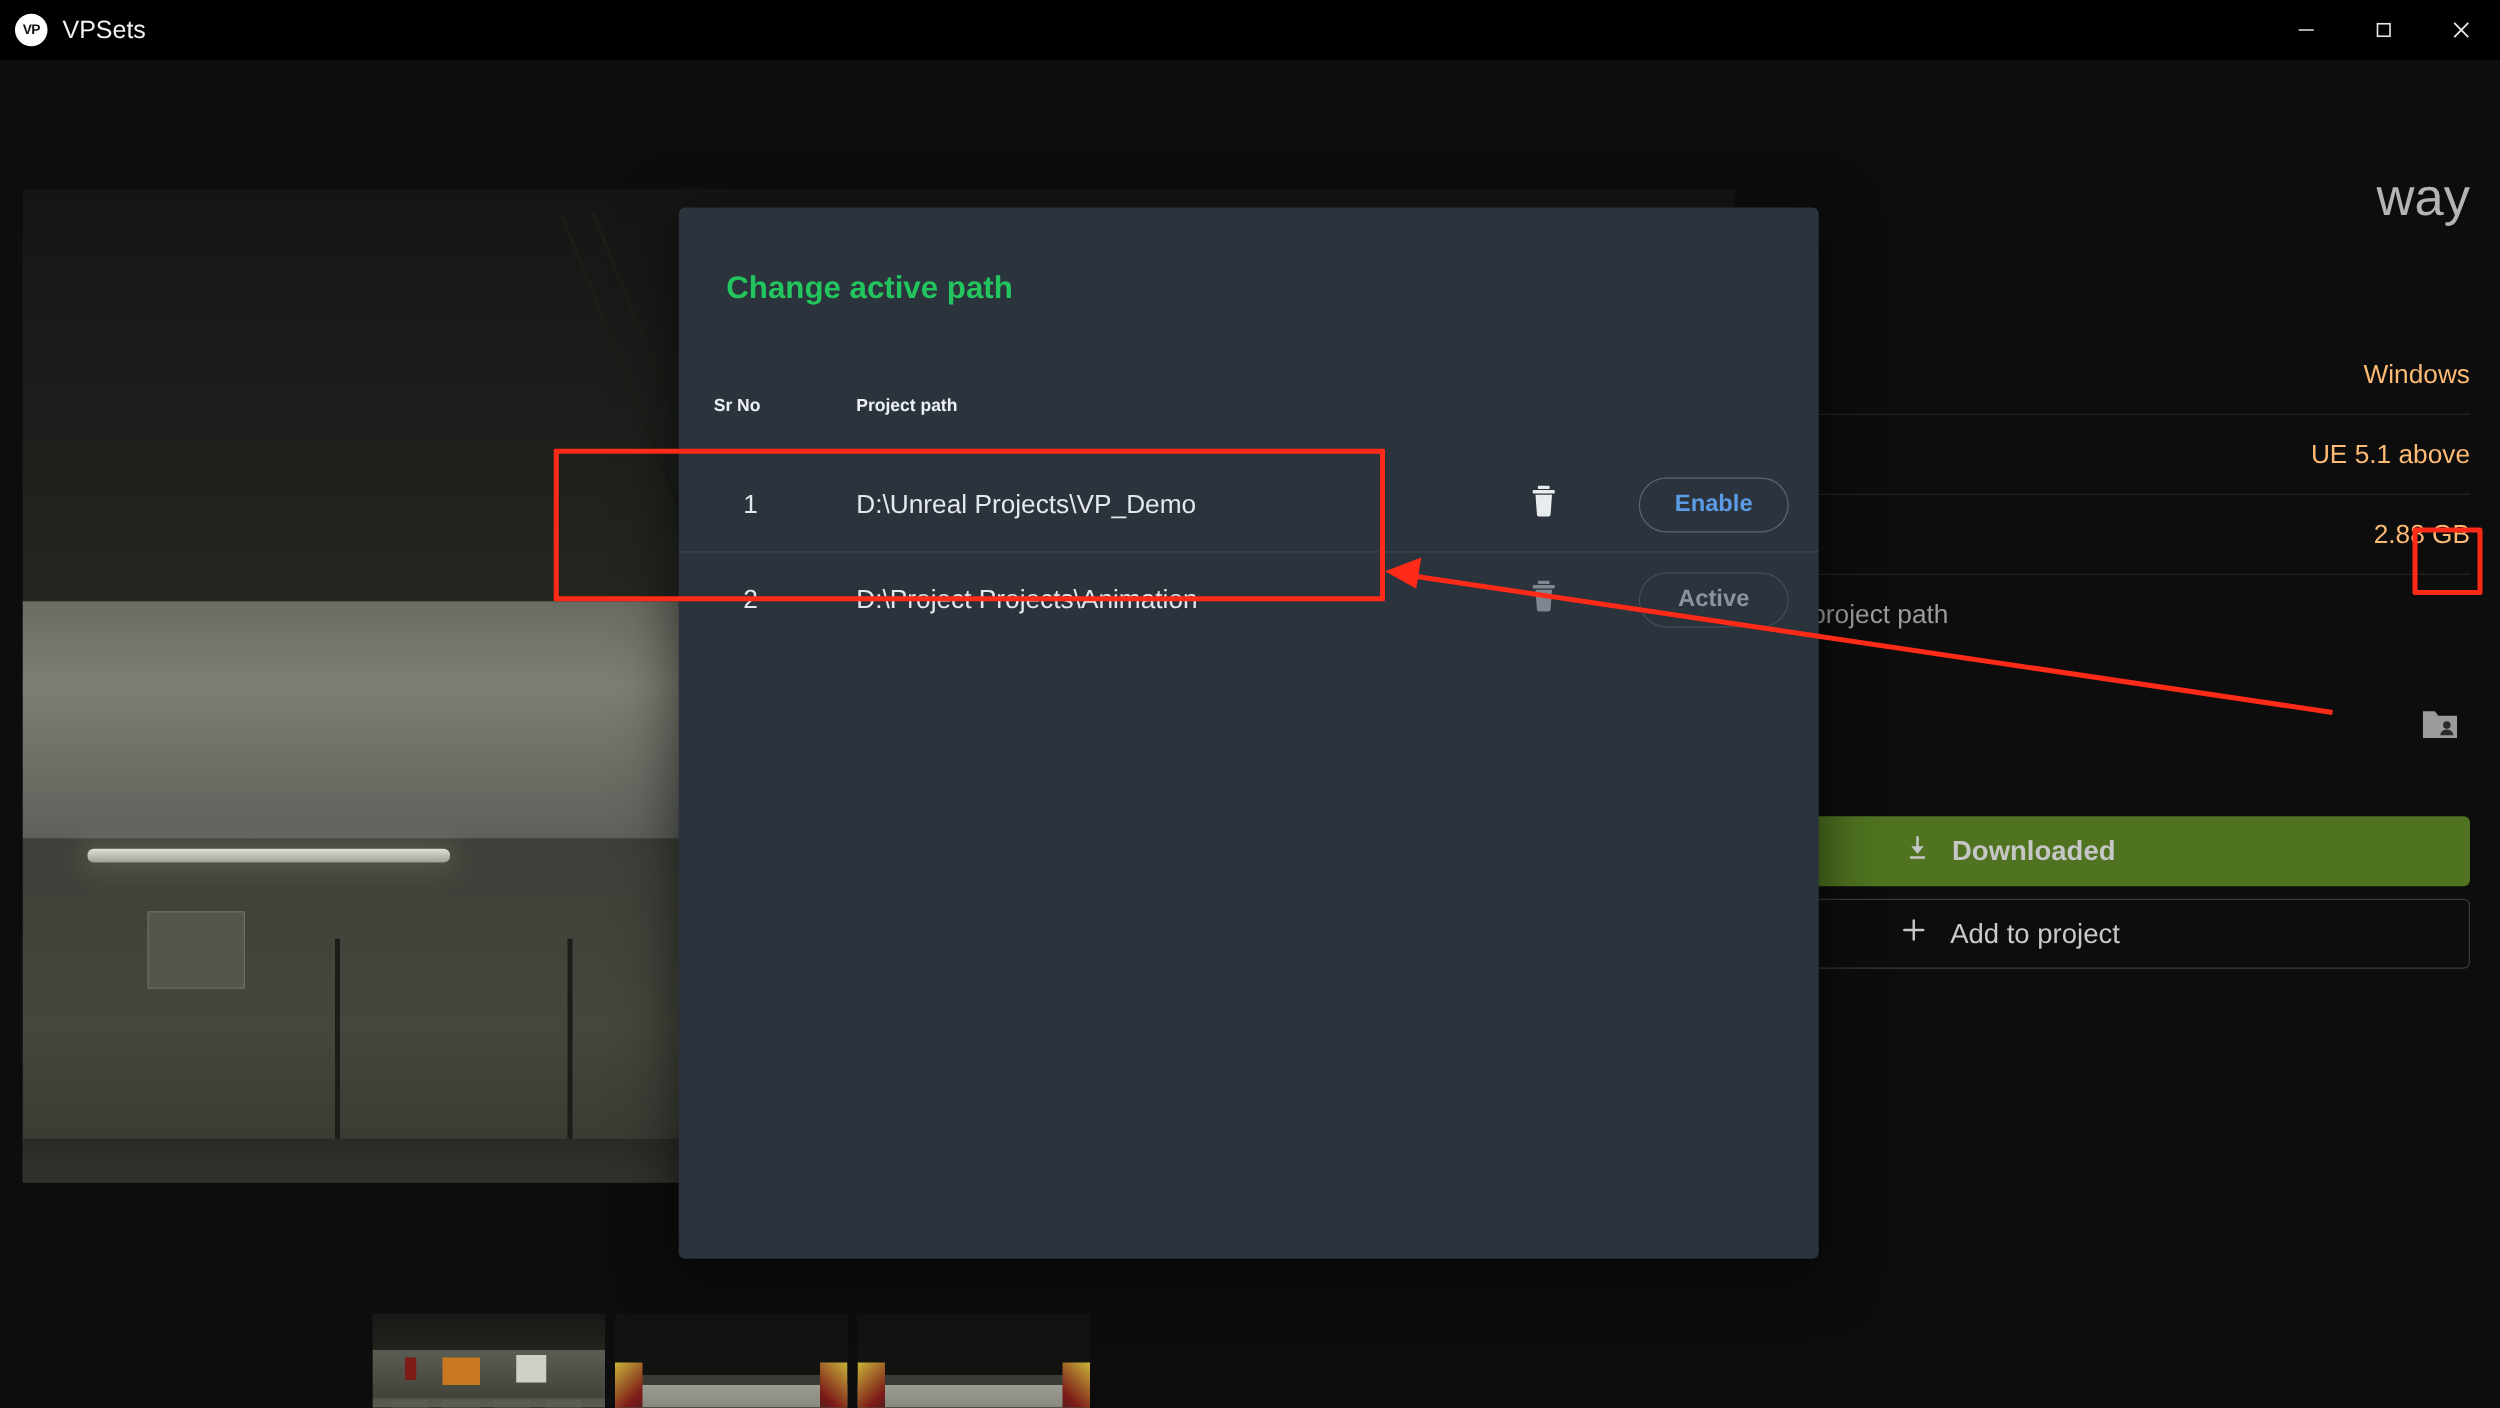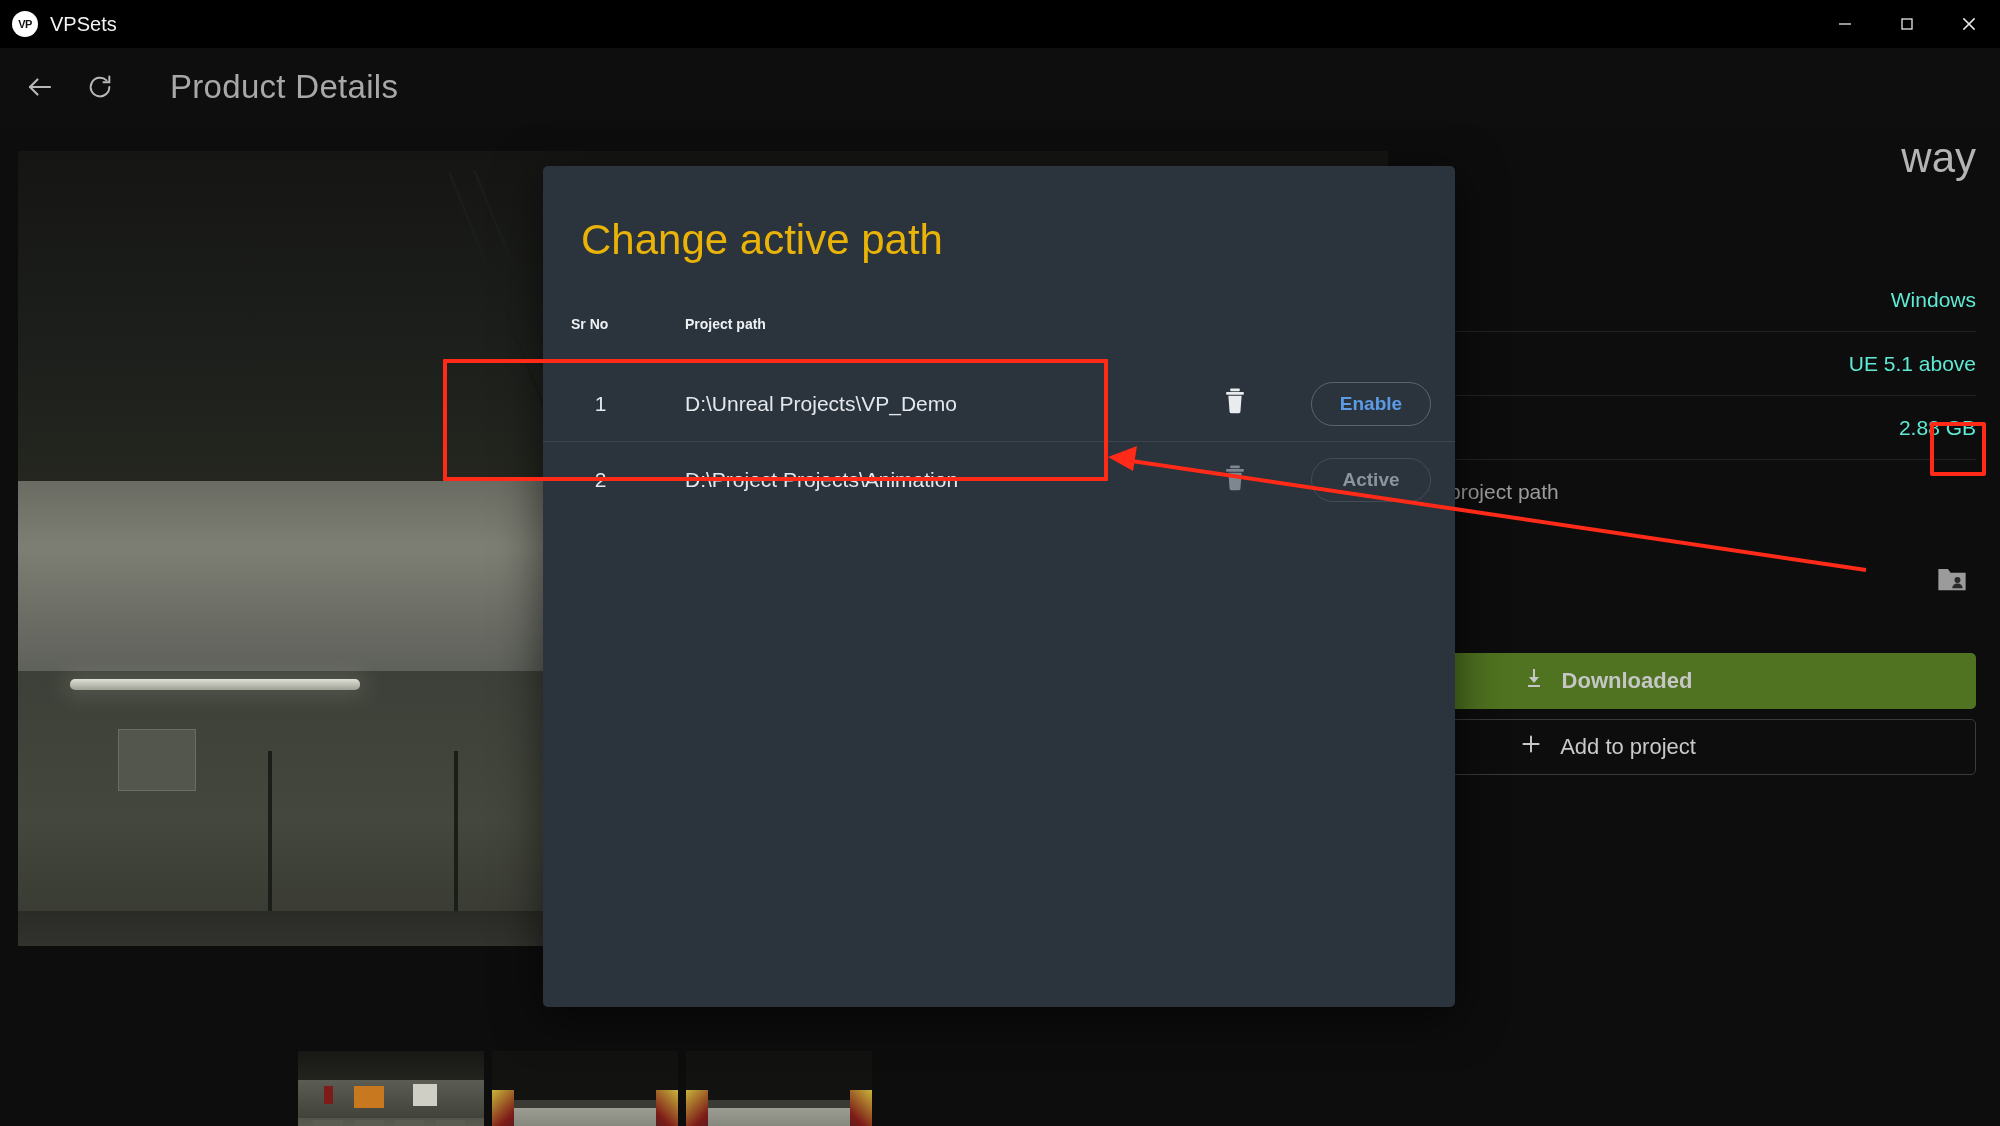--- a/index.html
+++ b/index.html
@@ -114,21 +114,21 @@
   .prodtitle {
     position:absolute; right:24px; top:8px; color:#b4b4b4; font-size:42px;
     white-space:nowrap;
   }
   .drow {
     position:absolute; right:24px; width:576px; height:64px;
     display:flex; align-items:center; justify-content:space-between;
     border-bottom:1px solid #232323; color:#b2b2b2; font-size:21px;
   }
   .drow .dlabel { color:#9c9c9c; }
-  .drow .dval { color:#5eead4;text-align:right; }
+  .drow .dval { color:#fdba74;text-align:right; }
   #drow-platform { top:142px; }
   #drow-engine   { top:206px; }
   #drow-size     { top:270px; }
   #drow-path     { top:334px; border-bottom:none; }
 
   .folderbtn {
     width:48px; height:48px; display:flex; align-items:center; justify-content:center;
   }
   .folderwrap { position:absolute; right:20px; top:428px; }
   .annot-box {
@@ -146,21 +146,21 @@
   }
   #btn-addproject {
     top:593px; background:transparent; border:1px solid #3a3a3a; color:#c9c9c9;
     font-weight:normal;
   }
   .modal {
     position:absolute; left:543px; top:166px; width:912px; height:841px;
     background:#2b333c; border-radius:5px; box-shadow:0 10px 48px rgba(0,0,0,0.6);
   }
   .modal-title {
-    position:absolute; left:38px; top:50px; color:#eab308; font-size:42px; font-weight:400;
+    position:absolute; left:38px; top:50px; color:#22c55e; font-size:25px; font-weight:700;
   }
   .tbl-head {
     position:absolute; left:0; top:140px; width:100%; height:56px;
     color:#eef1f4; font-size:14px; font-weight:bold;
   }
   .th-sr { position:absolute; left:28px; top:10px; }
   .th-path { position:absolute; left:142px; top:10px; }
   .tbl-rows { position:absolute; left:0; top:200px; width:100%; }
   .trow {
     position:relative; height:76px; display:flex; align-items:center;
@@ -209,35 +209,20 @@
       </div>
       <div class="wc">
         <svg width="18" height="18" viewBox="0 0 16 16">
             <line x1="3" y1="3" x2="13" y2="13" stroke="currentColor" stroke-width="1.3"></line>
             <line x1="13" y1="3" x2="3" y2="13" stroke="currentColor" stroke-width="1.3"></line>
           </svg>
       </div>
     </div>
   </div>
 
-  <div class="pagehead">
-    <div class="navbtn first">
-      <svg width="30" height="30" viewBox="0 0 24 24" fill="none" stroke="currentColor" stroke-width="1.7" stroke-linecap="round" stroke-linejoin="round">
-        <line x1="20" y1="12" x2="4" y2="12"></line>
-          <polyline points="10,6 4,12 10,18"></polyline>
-      </svg>
-    </div>
-    <div class="navbtn">
-      <svg width="28" height="28" viewBox="0 0 24 24" fill="none" stroke="currentColor" stroke-width="1.7" stroke-linecap="round">
-        <path d="M20 12a8 8 0 1 1-2.4-5.7"></path>
-          <polyline points="20,3 20,8 15,8"></polyline>
-      </svg>
-    </div>
-    <div class="pagetitle">Product Details</div>
-  </div>
 
   <div class="content">
 
     <div class="hero">
       <div class="scene">
         <div class="ceiling"></div>
         <div class="dotlight" style="left:1160px; top:92px;"></div>
         <div class="dotlight" style="left:840px; top:158px; width:20px; height:10px;"></div>
         <div class="conduit" style="left:430px; top:22px; width:3px; height:300px; transform:rotate(-22deg); transform-origin:top left;"></div>
         <div class="conduit" style="left:455px; top:20px; width:3px; height:300px; transform:rotate(-22deg); transform-origin:top left;"></div>

